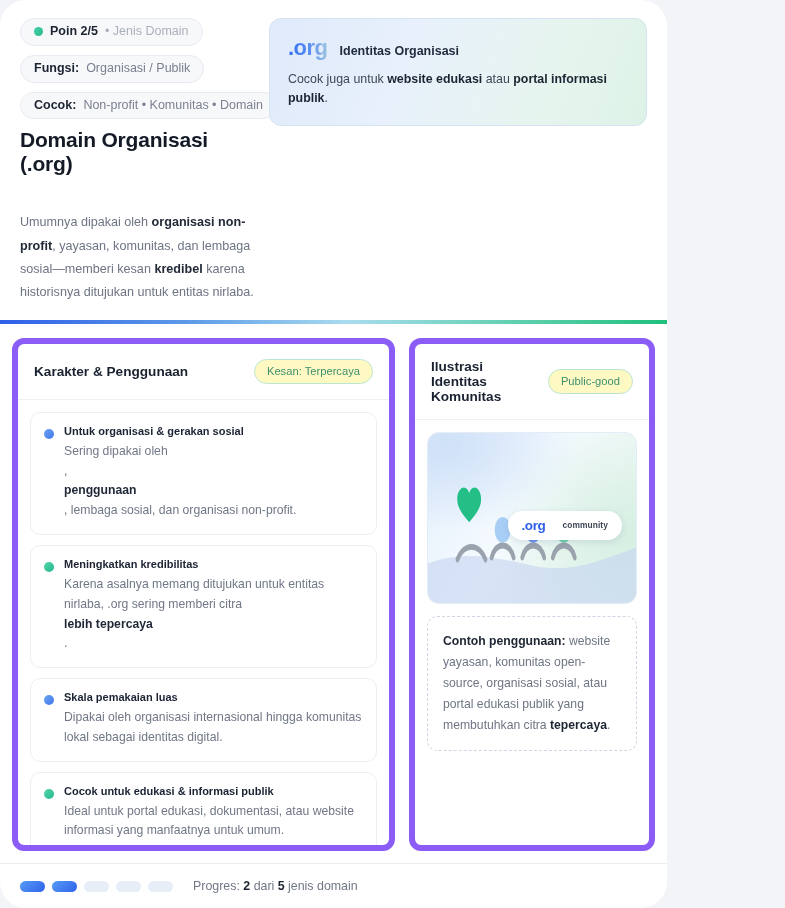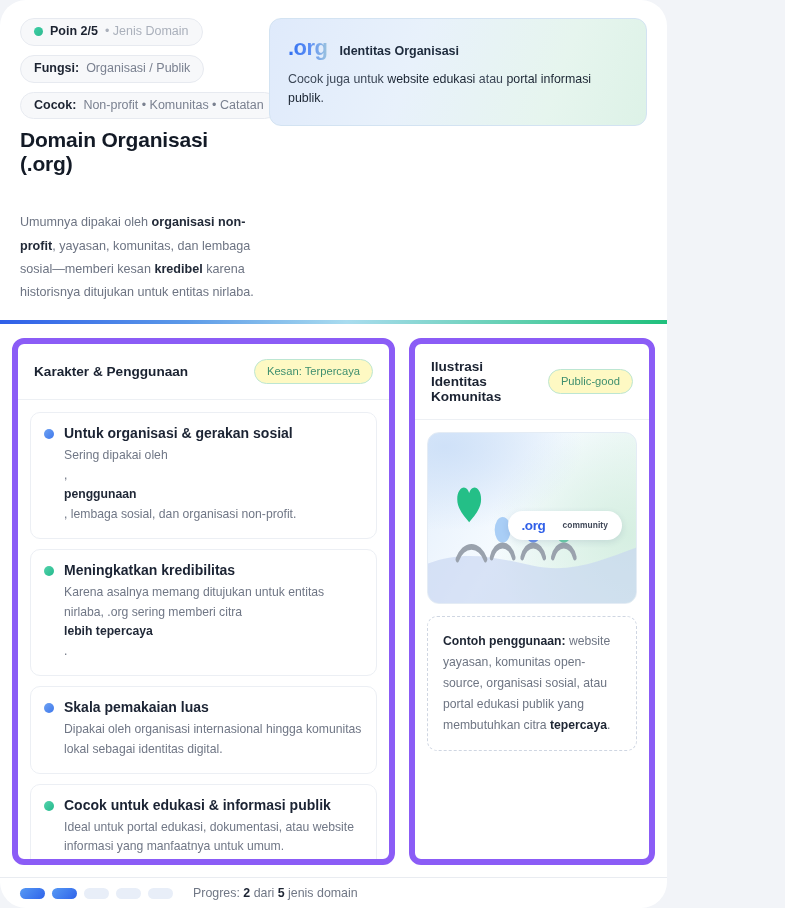--- a/index.html
+++ b/index.html
@@ -75,21 +75,21 @@
   }
   .hero-top { display: flex; align-items: baseline; gap: 12px; margin-bottom: 9px; }
   .hero-org {
     font-size: 22px; font-weight: 800; letter-spacing: -0.5px;
     background: linear-gradient(90deg, #2f6ef0 0%, #5b8ef5 55%, #9fc6dd 100%);
     -webkit-background-clip: text; background-clip: text;
     -webkit-text-fill-color: transparent; color: transparent;
   }
   .hero-kicker { font-size: 12.5px; font-weight: 700; color: #1d2a3c; }
   .hero-sub { font-size: 12.4px; line-height: 1.55; color: #3c4757; }
-  .hero-sub b { color: #1b2533; font-weight: 400; }
+  .hero-sub b { color: #1b2533; font-weight: 700; }
 
   
   .grad-rule {
     height: 4px;
     background: linear-gradient(90deg, #2f5fe8 0%, #5c9ae8 28%, #a9dcef 52%, #5fcfae 78%, #1fc07c 100%);
   }
 
   
   .body {
     flex: 1 1 auto;
@@ -134,21 +134,21 @@
     border: 1px solid #eceff4;
     border-radius: 10px;
     padding: 12px 13px 13px 13px;
     display: flex; gap: 10px;
     background: #fff;
   }
   .feat-dot { width: 10px; height: 10px; border-radius: 50%; margin-top: 4px; flex: none; }
   .feat-dot.blue { background: linear-gradient(135deg, #6ea2f2, #3f78ec); }
   .feat-dot.teal { background: linear-gradient(135deg, #55d3ac, #23b98c); }
   .feat-main { min-width: 0; flex: 1 1 auto; }
-  .feat-title { font-size: 14px; font-weight: 700; color: #1b2333; margin-bottom: 5px; }
+  .feat-title { font-size: 11px; font-weight: 700; color: #1b2333; margin-bottom: 5px; }
   .feat-desc { font-size: 12.2px; line-height: 1.62; color: #707786; }
   .feat-desc .ln { display: block; }
   .feat-desc .strong { display: block; font-weight: 700; color: #1f2736; }
 
   
   .illus-wrap { padding: 12px; display: flex; flex-direction: column; gap: 12px; }
   .illus {
     position: relative;
     height: 172px;
     border-radius: 12px;
@@ -178,21 +178,21 @@
     padding: 14px 15px;
     font-size: 12.2px;
     line-height: 1.72;
     color: #6e7583;
   }
   .note b { color: #1d2533; font-weight: 700; }
 
   
   .footer {
     border-top: 1px solid #e9ecf1;
-    padding: 8px 20px;
+    padding: 15px 20px;
     display: flex; align-items: center; gap: 12px;
   }
   .steps { display: flex; gap: 7px; align-items: center; }
   .step { width: 25px; height: 11px; border-radius: 999px; background: #e8eef8; }
   .step.on { background: linear-gradient(135deg, #579af4, #2f63ea); }
   .progress-text { font-size: 12.4px; color: #707785; margin-left: 8px; }
   .progress-text b { color: #1c2433; font-weight: 700; }
 </style>
 </head>
 <body>
@@ -210,21 +210,21 @@
         </div>
         <div class="chip">
           <b>Fungsi:</b>
           <span>Organisasi / Publik</span>
         </div>
       </div>
 
       <div class="chip-row">
         <div class="chip">
           <b>Cocok:</b>
-          <span>Non-profit • Komunitas • Catatan</span>
+          <span>Non-profit • Komunitas • Domain</span>
         </div>
       </div>
 
       <h1 class="title">Domain Organisasi (.org)</h1>
 
       <p class="lede"><span>Umumnya dipakai oleh </span><b>organisasi non-profit</b><span>, yayasan, komunitas, dan lembaga sosial—memberi kesan </span><b>kredibel</b><span> karena historisnya ditujukan untuk entitas nirlaba.</span></p>
     </div>
 
     <div class="hero">
       <div class="hero-top">

